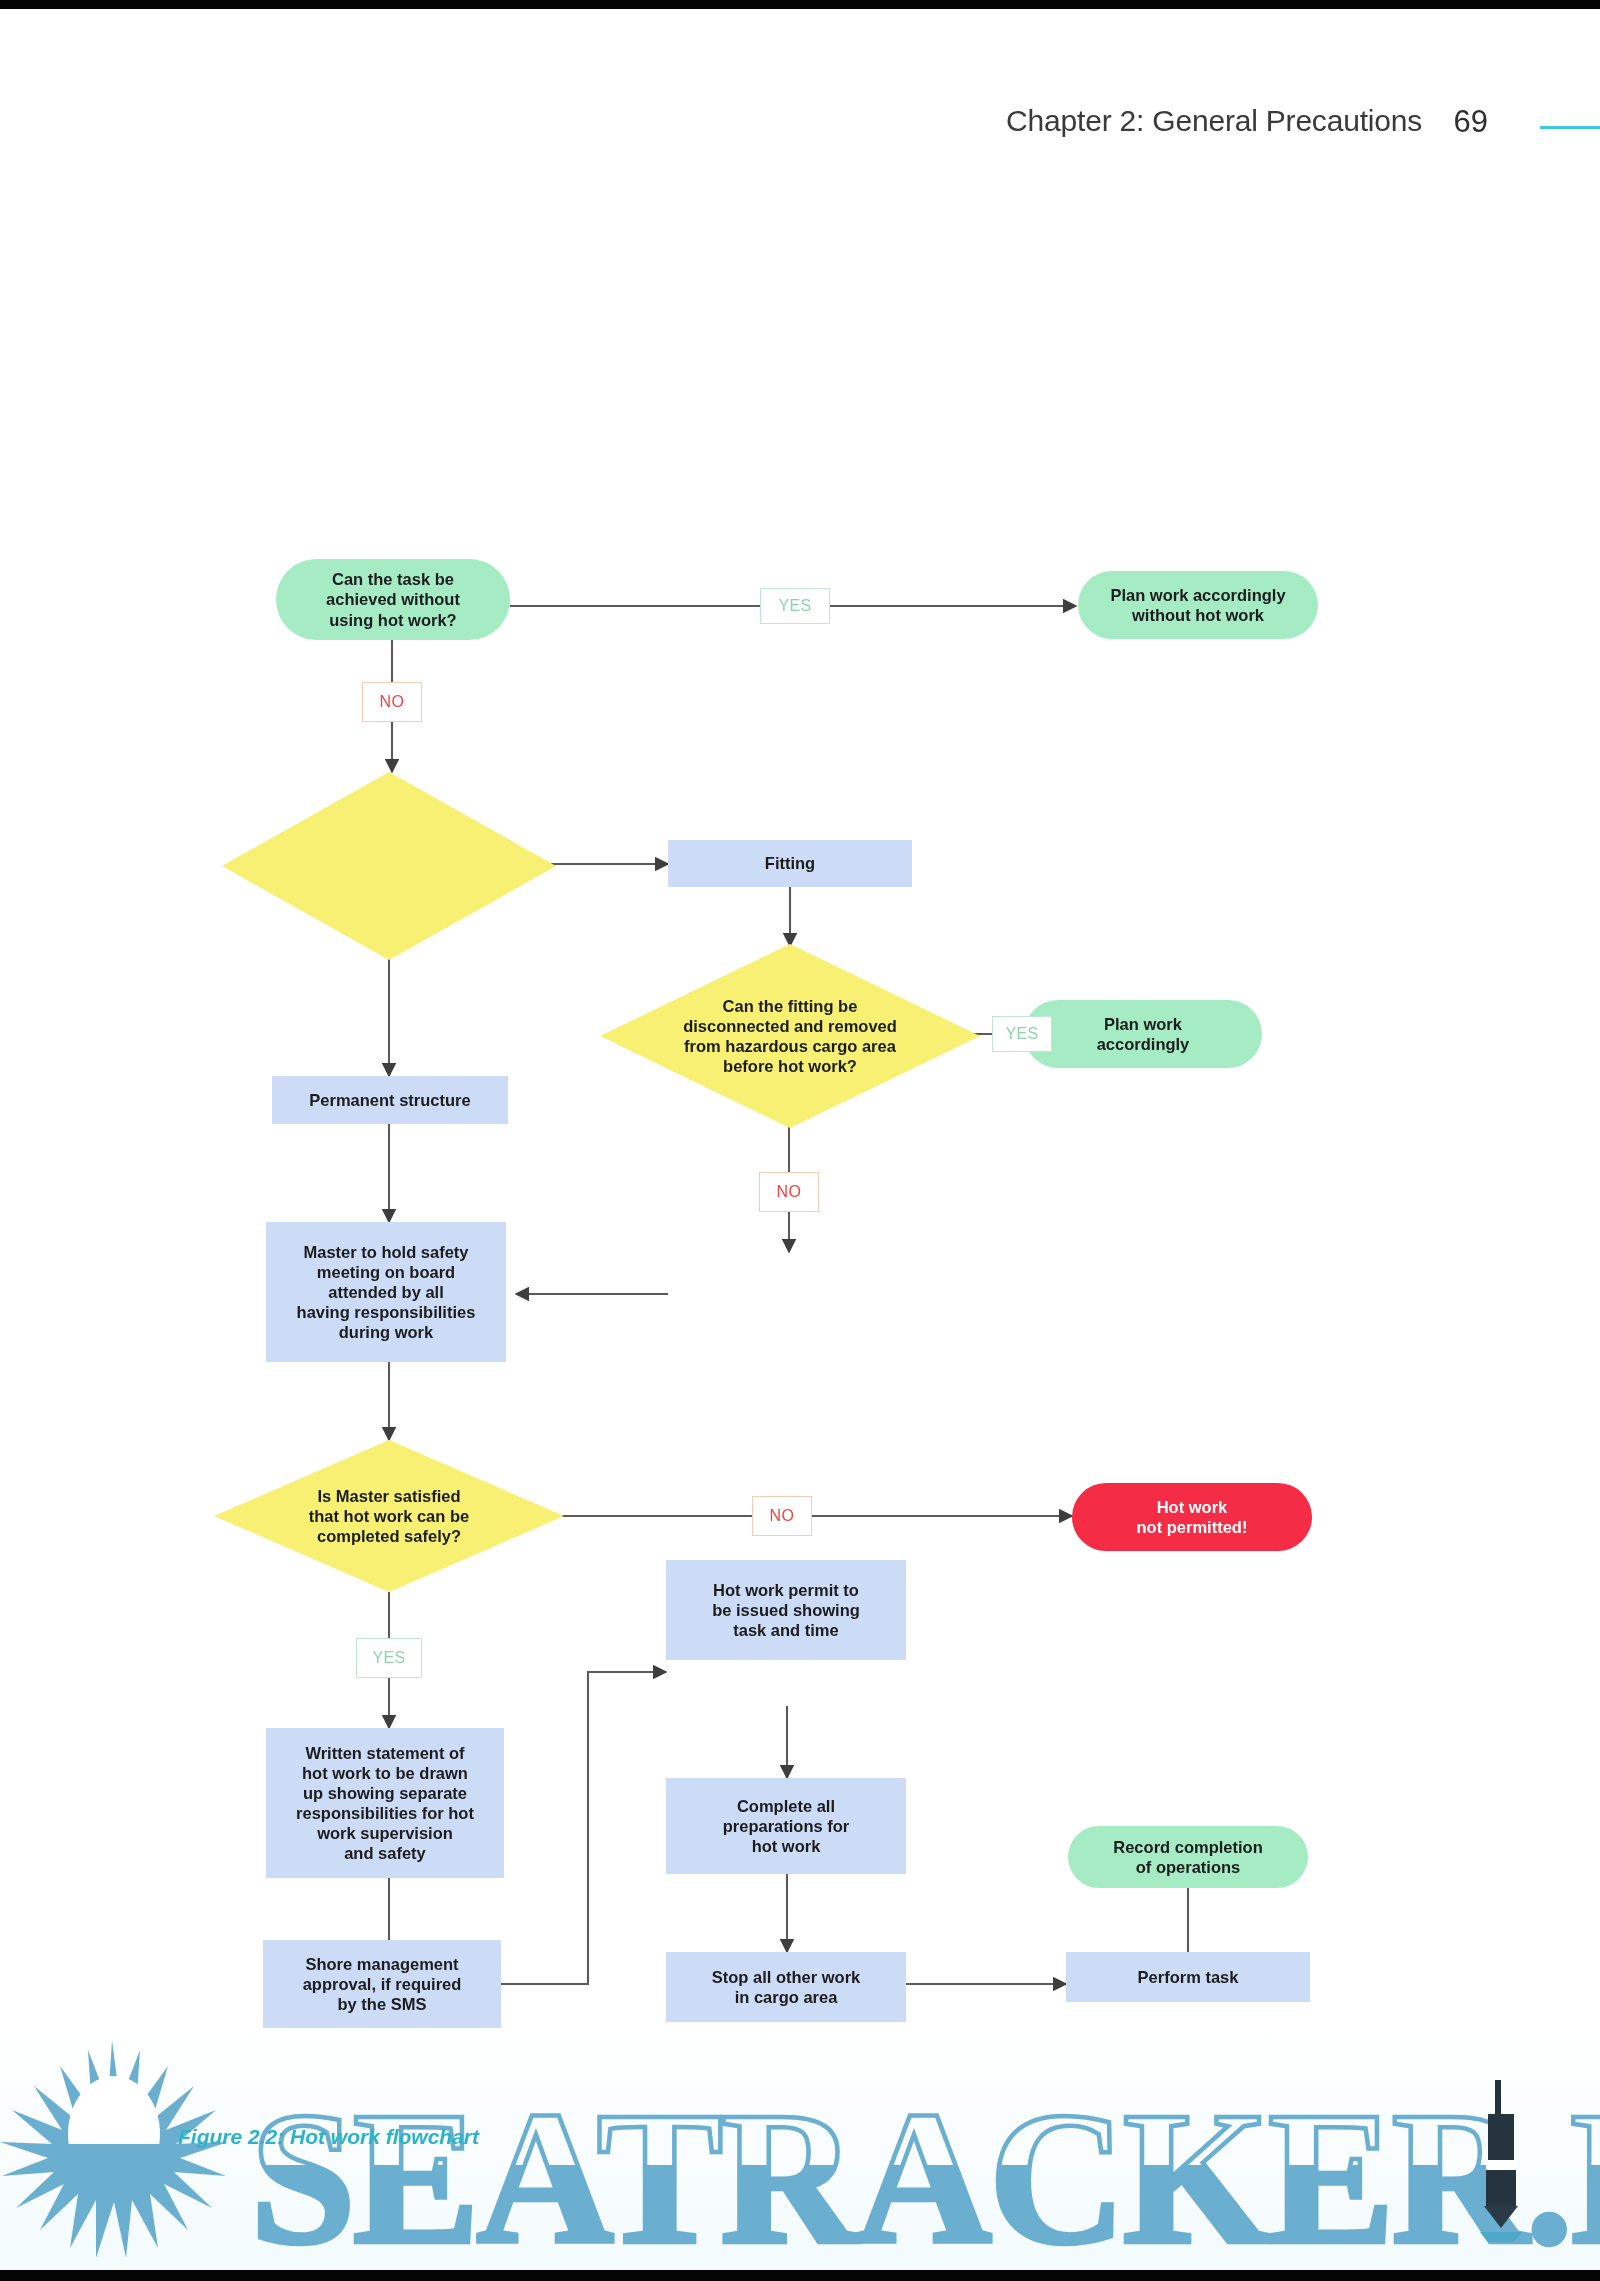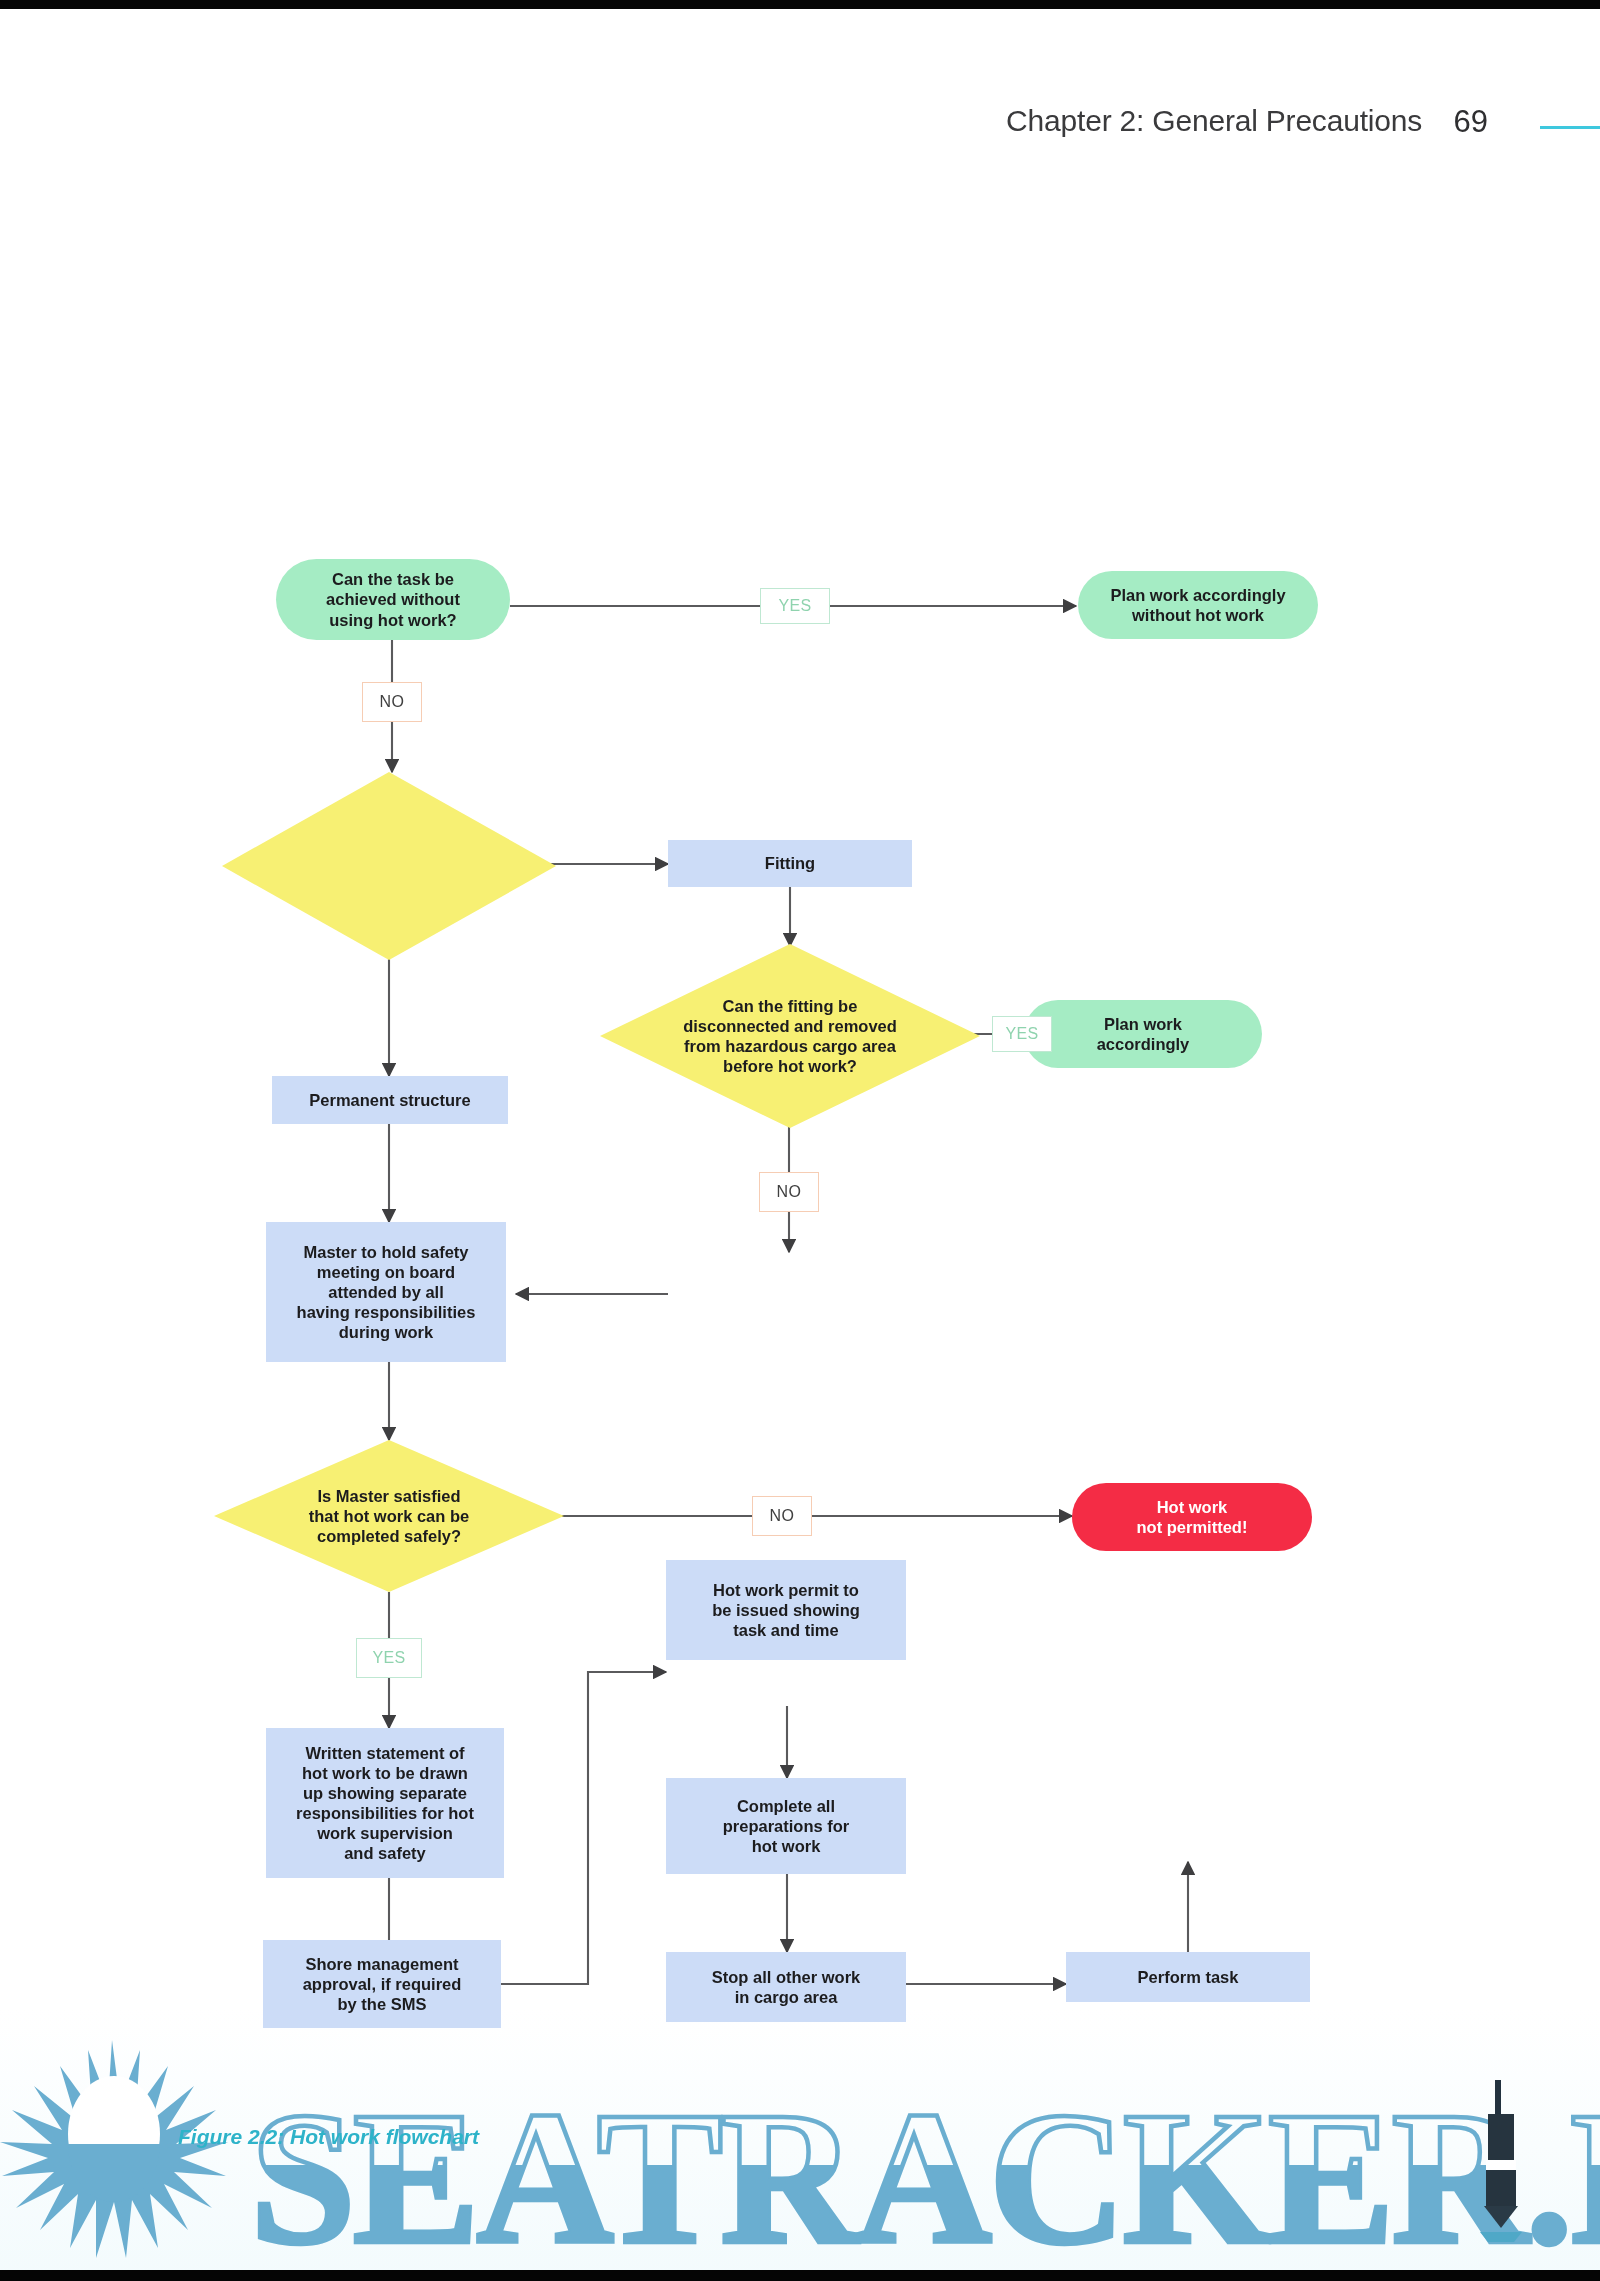--- a/index.html
+++ b/index.html
@@ -142,21 +142,21 @@
     background: #ffffff;
     z-index: 4;
     letter-spacing: 0.4px;
   }
   .edge-label.yes {
     border: 1.6px solid #bfe8d2;
     color: #8fd3ae;
   }
   .edge-label.no {
     border: 1.6px solid #f6cdb4;
-    color: #404040;
+    color: #ef4444;
   }
 
   
   #figure-caption {
     position: absolute;
     left: 178px;
     top: 2125px;
     font-size: 21px;
     font-weight: bold;
     font-style: italic;
@@ -329,20 +329,24 @@
   <div class="node process" style="left:263px; top:1940px; width:238px; height:88px;">
     <span>Shore management
 approval, if required
 by the SMS</span>
   </div>
 
   <div class="node process" style="left:1066px; top:1952px; width:244px; height:50px;">
     <span>Perform task</span>
   </div>
 
+  <div class="node terminator" style="left:1068px; top:1826px; width:240px; height:62px;">
+    <span>Record completion
+of operations</span>
+  </div>
 
   <div class="edge-label yes" style="left:760px; top:588px; width:70px; height:36px;">
     <span>YES</span>
   </div>
   <div class="edge-label no" style="left:362px; top:682px; width:60px; height:40px;">
     <span>NO</span>
   </div>
   <div class="edge-label yes" style="left:992px; top:1016px; width:60px; height:36px;">
     <span>YES</span>
   </div>

